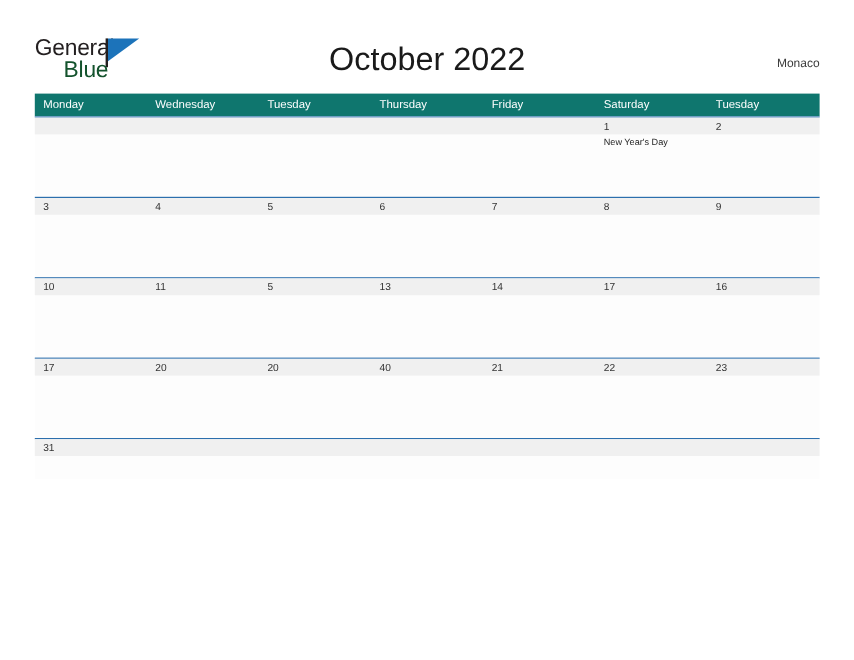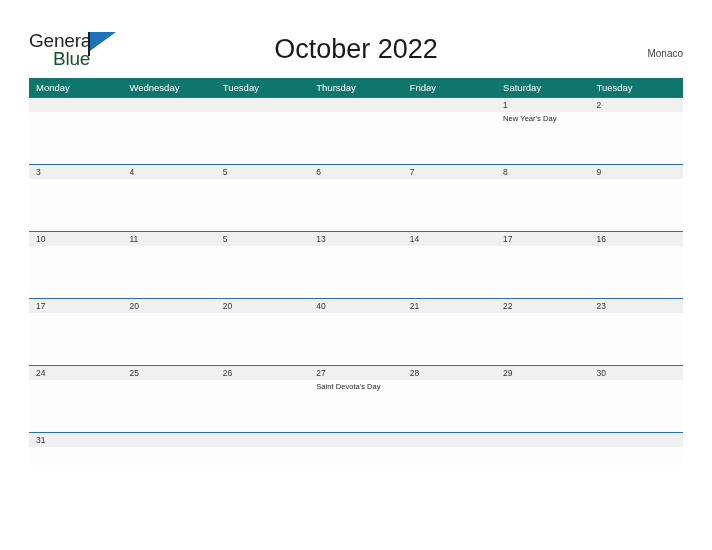--- a/index.html
+++ b/index.html
@@ -275,42 +275,20 @@
           <div class="events-band">
             <div class="event-cell"></div>
             <div class="event-cell"></div>
             <div class="event-cell"></div>
             <div class="event-cell"></div>
             <div class="event-cell"></div>
             <div class="event-cell"></div>
             <div class="event-cell"></div>
           </div>
         </div>
-        <div class="week-row">
-          <div class="daynum-band">
-            <div class="daynum-cell">24</div>
-            <div class="daynum-cell">25</div>
-            <div class="daynum-cell">26</div>
-            <div class="daynum-cell">27</div>
-            <div class="daynum-cell">28</div>
-            <div class="daynum-cell">29</div>
-            <div class="daynum-cell">30</div>
-          </div>
-          <div class="events-band">
-            <div class="event-cell"></div>
-            <div class="event-cell"></div>
-            <div class="event-cell"></div>
-            <div class="event-cell">
-              <div class="event-text">Saint Devota's Day</div>
-            </div>
-            <div class="event-cell"></div>
-            <div class="event-cell"></div>
-            <div class="event-cell"></div>
-          </div>
-        </div>
         <div class="week-row last">
           <div class="daynum-band">
             <div class="daynum-cell">31</div>
             <div class="daynum-cell"></div>
             <div class="daynum-cell"></div>
             <div class="daynum-cell"></div>
             <div class="daynum-cell"></div>
             <div class="daynum-cell"></div>
             <div class="daynum-cell"></div>
           </div>

